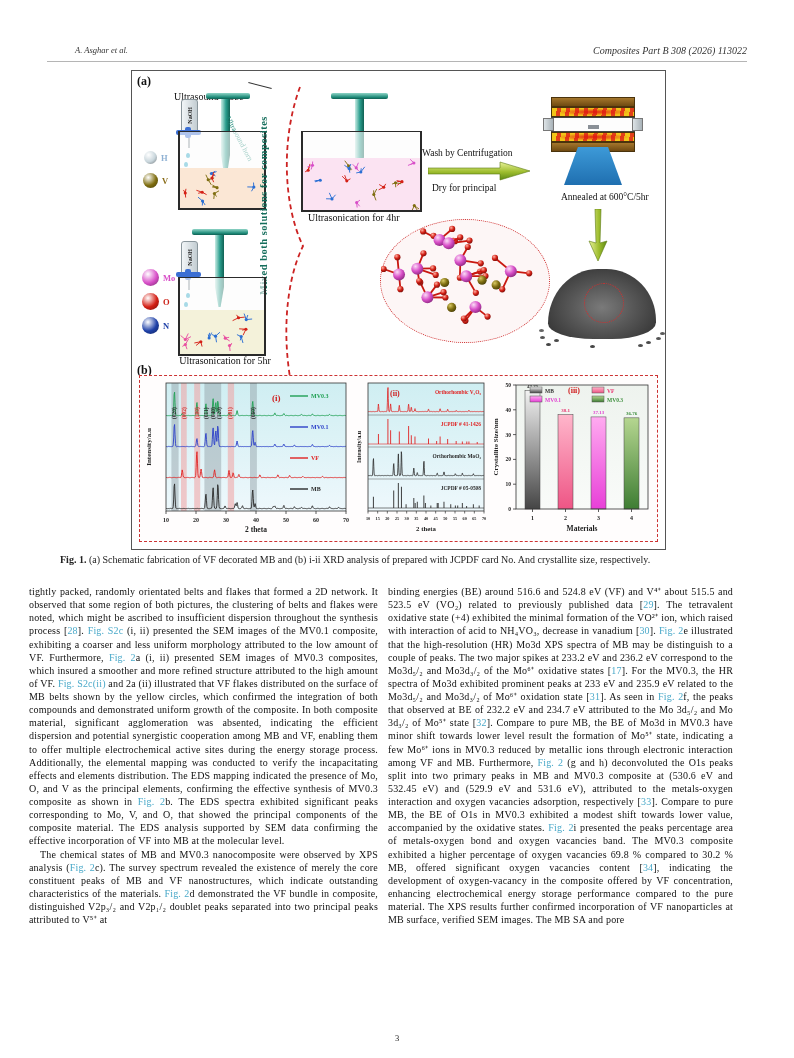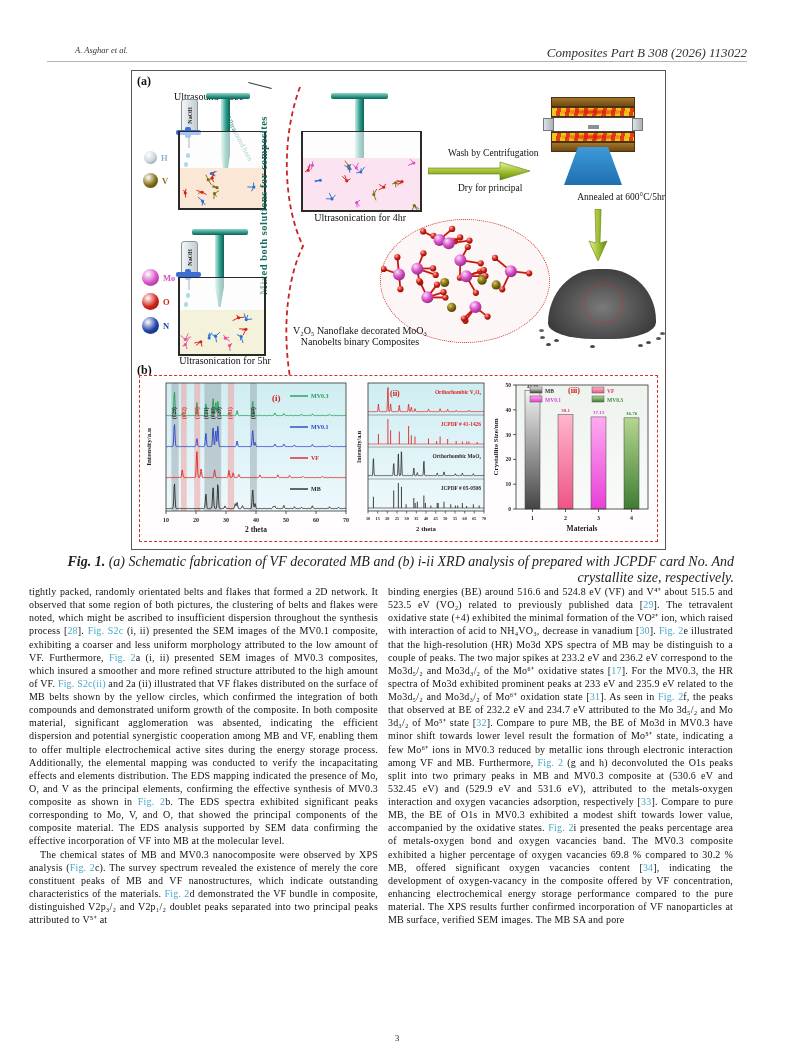--- a/index.html
+++ b/index.html
@@ -1,26 +1,26 @@
 <!DOCTYPE html>
 <html><head>
 <meta charset="utf-8">
 <style>
   html,body{margin:0;padding:0;background:#ffffff;}
   .page{position:relative;width:794px;height:1058px;background:#fff;overflow:hidden;
         font-family:"Liberation Serif",serif;color:#1a1a1a;}
   
   .hdr-left{position:absolute;left:47px;top:45px;font-size:8.5px;font-style:italic;color:#333;margin-left:28px;}
-  .hdr-right{position:absolute;right:47px;top:45px;font-size:13px;font-style:italic;color:#333;}
+  .hdr-right{position:absolute;right:47px;top:45px;font-size:10px;font-style:italic;color:#333;}
   .hdr-rule{position:absolute;left:47px;top:61px;width:700px;height:0;border-top:0.8px solid #b5b5b5;}
   
   .fig{position:absolute;left:131px;top:70px;width:533px;height:478px;border:1px solid #555;background:#fff;}
   .abs{position:absolute;}
   .panel-label{font-weight:bold;font-size:12px;color:#111;}
-  .sch-label{font-size:9.5px;color:#111;white-space:nowrap;padding-left:26px;}
+  .sch-label{font-size:9.5px;color:#111;white-space:nowrap;}
   .sch-label-lg{font-size:10px;color:#111;white-space:nowrap;}
   
   .probe-bar{height:6px;border-radius:2px;background:linear-gradient(180deg,#8fd4c6,#1d8a78 70%,#115e52);}
   .probe-shaft{position:absolute;width:9px;background:linear-gradient(90deg,#c8ece4,#2a9d8d 55%,#0f6153);}
   .probe-tip{position:absolute;width:9px;background:linear-gradient(90deg,#c8ece4,#2a9d8d 55%,#0f6153);
              clip-path:polygon(0 0,100% 0,62% 100%,38% 100%);}
   
   .beaker{position:absolute;border:2px solid #2a2a2a;border-top:1px solid #2a2a2a;background:rgba(252,252,252,0.6);}
   .liquid{position:absolute;left:0;right:0;bottom:0;overflow:hidden;}
   .liquid svg{position:absolute;left:0;top:0;width:100%;height:100%;}
@@ -56,21 +56,21 @@
           border-radius:50% 50% 44% 46%/85% 80% 26% 24%;}
   .powder::after{content:'';position:absolute;left:-8px;bottom:0px;width:5px;height:3px;border-radius:50%;background:#555;
           box-shadow:14px 3px 0 #4a4a4a,116px 1px 0 #555,106px 5px 0 #4a4a4a,-1px -7px 0 #666,120px -4px 0 #5a5a5a,6px 7px 0 #444,98px 8px 0 #4f4f4f,50px 9px 0 #454545;}
   .dot-circle{position:absolute;border:1.6px dotted #d03030;border-radius:50%;}
   .mol-ellipse{position:absolute;border:1.8px dotted #d03030;border-radius:50%;background:rgba(252,238,238,0.55);}
   .mol-ellipse svg{position:absolute;left:0;top:0;width:100%;height:100%;}
   
   .redbox{position:absolute;border:1.6px dashed #cc3333;background:#fffdfd;}
   svg text{font-family:"Liberation Serif",serif;}
   
-  .caption{position:absolute;left:60px;top:554px;width:674px;text-align:right;font-size:14px;color:#222;font-style:italic;}
+  .caption{position:absolute;left:60px;top:554px;width:674px;text-align:left;font-size:10px;color:#222;}
   .cap-label{font-weight:bold;}
   
   .col{position:absolute;top:585px;font-size:10px;line-height:13.12px;text-align:justify;letter-spacing:0.18px;color:#111;}
   .col p{margin:0;}
   .col p.indent{text-indent:11px;}
   .link{color:#4aa9c9;}
   .pageno{position:absolute;left:0;top:1033px;width:794px;text-align:center;font-size:8.5px;color:#222;}
   .arrow-svg{position:absolute;}
 </style>
 </head>
@@ -282,41 +282,41 @@
             <line x1="107.09922732464001" y1="4.69876795574034" x2="101.36686358794097" y2="7.065358432749462" stroke="#d84fc8" stroke-width="0.9"></line>
             <line x1="107.09922732464001" y1="4.69876795574034" x2="103.81354745494572" y2="6.190505981540834" stroke="#d84fc8" stroke-width="0.9"></line>
             <circle cx="107.09922732464001" cy="4.69876795574034" r="1.5" fill="#d84fc8"></circle>
             <line x1="89.34804207847827" y1="23.794319857747443" x2="94.81870565496227" y2="24.730791748667098" stroke="#7f6e10" stroke-width="0.9"></line>
             <line x1="89.34804207847827" y1="23.794319857747443" x2="89.57352896851242" y2="28.14780144116017" stroke="#7f6e10" stroke-width="0.9"></line>
             <line x1="89.34804207847827" y1="23.794319857747443" x2="86.03368679164606" y2="25.086083080034633" stroke="#7f6e10" stroke-width="0.9"></line>
             <circle cx="89.34804207847827" cy="23.794319857747443" r="1.5" fill="#7f6e10"></circle>
           </svg>
         </div>
     </div>
-    <div class="abs sch-label-lg" style="left:154px;top:141px;width:120px;text-align:right">Ultrasonication for 4hr</div>
+    <div class="abs sch-label-lg" style="left:176px;top:141px;width:120px;text-align:left">Ultrasonication for 4hr</div>
 
     <div class="abs sch-label" style="left:290px;top:77px">Wash by Centrifugation</div>
     <svg class="arrow-svg" style="left:296px;top:89px" width="104" height="22" viewBox="0 0 104 22">
       <polygon points="0,8 72,8 72,2 102,11 72,20 72,14 0,14" fill="url(#gArrow)" stroke="#5d7a12" stroke-width="0.6"></polygon>
     </svg>
     <div class="abs sch-label" style="left:300px;top:112px">Dry for principal</div>
 
     <div class="furnace" style="left:419px;top:26px">
       <div class="f-top"></div>
       <div class="f-hatch"></div>
       <div class="f-tube-row">
         <div class="f-flange" style="left:-9px"></div>
         <div class="f-sample"></div>
         <div class="f-flange" style="right:-9px"></div>
       </div>
       <div class="f-hatch"></div>
       <div class="f-bot"></div>
       <div class="f-stand" style="top:50px"></div>
     </div>
-    <div class="abs sch-label" style="left:408px;top:121px;width:110px;text-align:center">Annealed at 600°C/5hr</div>
+    <div class="abs sch-label" style="left:429px;top:121px;width:110px;">Annealed at 600°C/5hr</div>
 
     <svg class="arrow-svg" style="left:455px;top:138px" width="22" height="54" viewBox="0 0 22 54">
       <polygon points="8,0 14,0 13,34 20,32 11,52 2,32 9,34" fill="url(#gArrowV)" stroke="#5d7a12" stroke-width="0.6"></polygon>
     </svg>
 
     <div class="powder" style="left:416px;top:198px;width:108px;height:70px"></div>
     <div class="dot-circle" style="left:452px;top:212px;width:38px;height:38px"></div>
 
     <div class="mol-ellipse" style="left:248px;top:148px;width:168px;height:122px">
       <svg id="mol" viewBox="0 0 168 122">
@@ -391,24 +391,20 @@
           <circle cx="129.857149499402" cy="51.13539026637347" r="6" fill="url(#gMo)"></circle>
           <circle cx="85.27380118671516" cy="56.20602215742973" r="6" fill="url(#gMo)"></circle>
           <circle cx="79.39386034635541" cy="40.21947956002293" r="6" fill="url(#gMo)"></circle>
           <circle cx="46.40797081049902" cy="77.36788797628502" r="6" fill="url(#gMo)"></circle>
           <circle cx="36.280444940682706" cy="48.70521655897853" r="6" fill="url(#gMo)"></circle>
           <circle cx="94.45013811367104" cy="87.09638289506378" r="6" fill="url(#gMo)"></circle>
           <circle cx="67.74361923045647" cy="23.282484155745472" r="6" fill="url(#gMo)"></circle>
         </svg>
     </div>
 
-    <div class="abs sch-label-lg" style="left:138px;top:254px;width:180px;text-align:center;white-space:normal">
-      <div>V₂O₅ Nanoflake decorated MoO₃</div>
-      <div>Nanobelts binary Composites</div>
-    </div>
 
     <div class="abs" style="left:60px;top:158px;width:56px;height:94px">
       <div class="probe-bar"></div>
       <div class="probe-shaft" style="left:23px;top:6px;height:52px"></div>
       <div class="probe-tip" style="left:23px;top:58px;height:20px"></div>
     </div>
     <div class="syringe" style="left:46px;top:170px">
       <div class="syr-body">
           <span class="syr-text">NaOH</span>
         </div>

